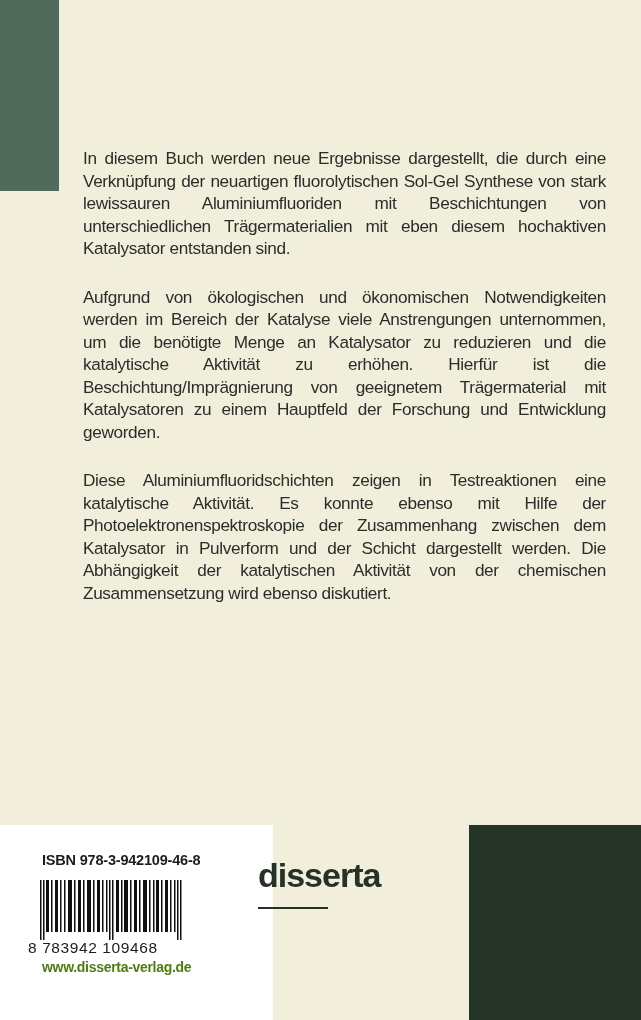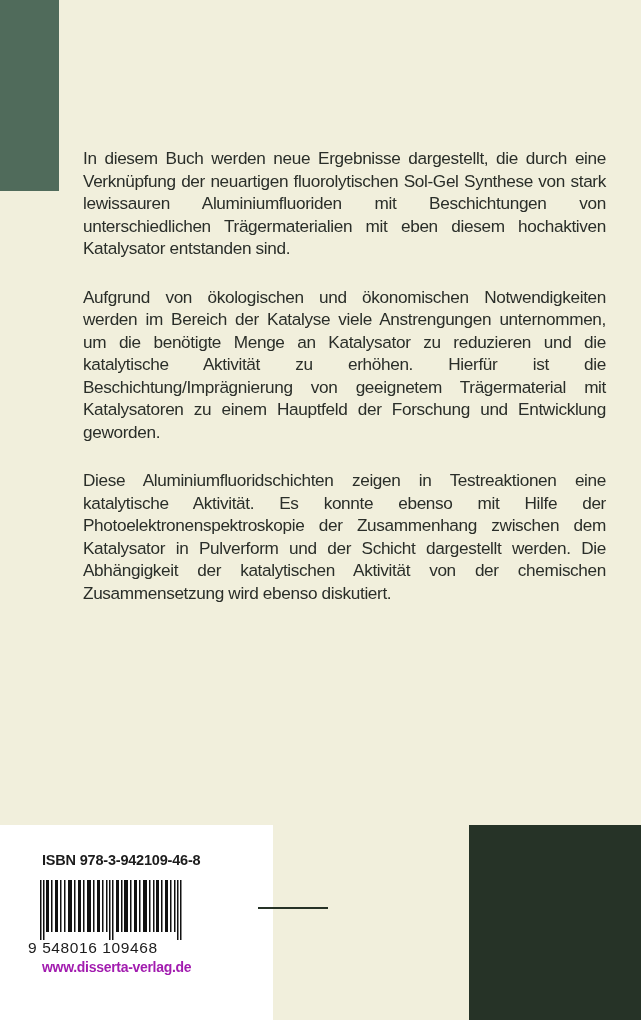--- a/index.html
+++ b/index.html
@@ -12,21 +12,21 @@
   .green-block { position: absolute; left: 0; top: 0; width: 59px; height: 191px; background: #506b5b; }
   .blurb { position: absolute; left: 83px; top: 147px; width: 523px; }
   .blurb p {
     margin: 0 0 26px 0; font-size: 17.2px; line-height: 22.5px; text-align: justify;
     letter-spacing: -0.35px; word-spacing: 0px; color: #2a2e29;
   }
   .isbn-box { position: absolute; left: 0; top: 825px; width: 273px; height: 195px; background: #ffffff; }
   .isbn-text { position: absolute; left: 42px; top: 27px; font-family: "Liberation Sans", sans-serif; font-weight: bold; font-size: 14.5px; color: #1c1c1c; letter-spacing: -0.2px; }
   .barcode { position: absolute; left: 40px; top: 55px; width: 142px; height: 60px; }
   .barcode-num { position: absolute; left: 28px; top: 114px; font-family: "Liberation Sans", sans-serif; font-size: 15.5px; color: #1c1c1c; letter-spacing: 0.6px; white-space: pre; }
-  .url { position: absolute; left: 42px; top: 134px; font-family: "Liberation Sans", sans-serif; font-weight: bold; font-size: 14px; color: #a21caf; letter-spacing: -0.3px; }
+  .url { position: absolute; left: 42px; top: 134px; font-family: "Liberation Sans", sans-serif; font-weight: bold; font-size: 14px; color: #4d7c0f; letter-spacing: -0.3px; }
   .logo { position: absolute; left: 258px; top: 855px; width: 200px; height: 100px; }
   .logo-top { position: absolute; left: 0; top: 0; font-family: "Liberation Sans", sans-serif; font-weight: bold; font-size: 34px; color: #263226; letter-spacing: -1px; line-height: 40px; }
   .logo-rule { position: absolute; left: 0; top: 52px; width: 70px; height: 2px; background: #263226; }
   .logo-bottom { position: absolute; left: 73px; top: 36px; font-family: "Liberation Sans", sans-serif; font-size: 37px; color: #111; letter-spacing: -1px; line-height: 44px; }
   .dark-block { position: absolute; left: 469px; top: 825px; width: 172px; height: 195px; background: #263327; }
 </style>
 </head>
 <body>
 
 <div class="green-block"></div>
@@ -70,21 +70,22 @@
       <rect x="113" y="0" width="1.5" height="52"></rect>
         <rect x="116" y="0" width="3" height="52"></rect>
       <rect x="121" y="0" width="1.5" height="52"></rect>
         <rect x="125" y="0" width="3" height="52"></rect>
       <rect x="130" y="0" width="1.5" height="52"></rect>
         <rect x="134" y="0" width="1.5" height="52"></rect>
       <rect x="137" y="0" width="1.5" height="60"></rect>
         <rect x="140" y="0" width="1.5" height="60"></rect>
     </g>
   </svg>
-  <div class="barcode-num">9 548016 109468</div>
+  <div class="barcode-num">8 783942 109468</div>
   <div class="url">www.disserta-verlag.de</div>
 </div>
 
 <div class="logo">
+  <div class="logo-top">disserta</div>
   <div class="logo-rule"></div>
 </div>
 
 <div class="dark-block"></div>
 
 </body></html>

